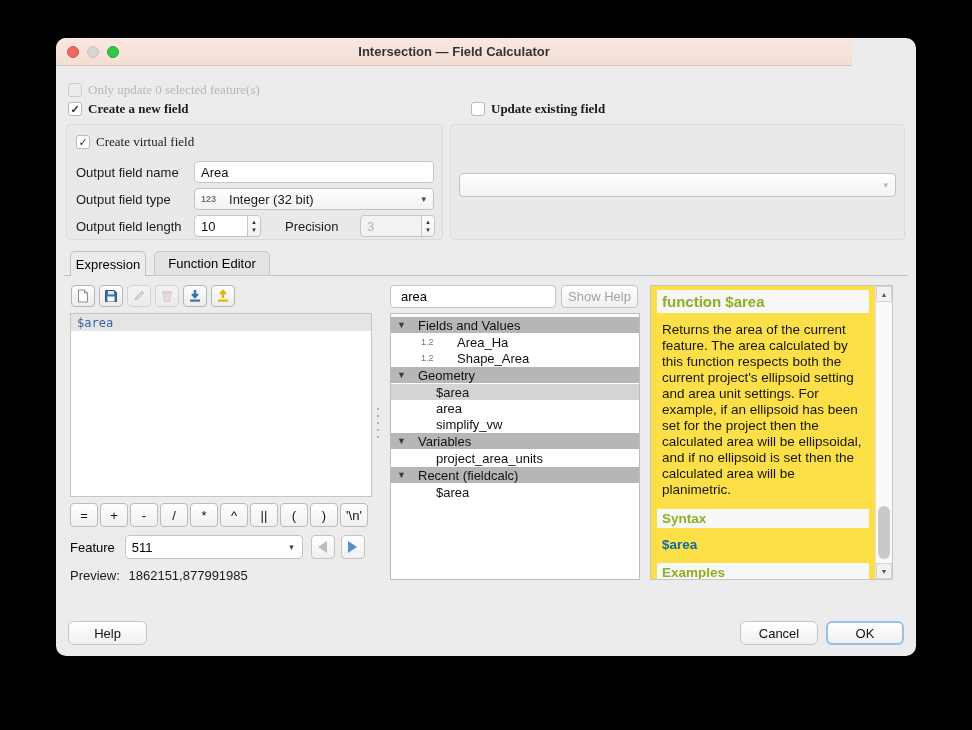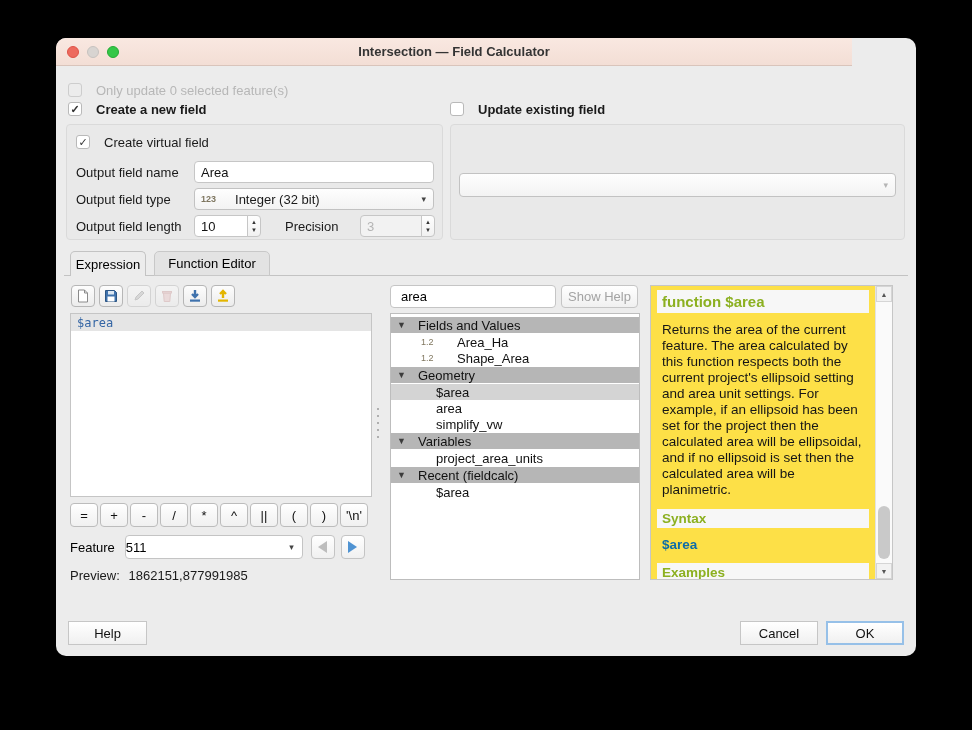--- a/index.html
+++ b/index.html
@@ -15,21 +15,21 @@
     background:linear-gradient(#f9e8e1,#f3ded5); border-bottom:1px solid #d9c4bb;
     display:flex; align-items:center; justify-content:center;
   }
   .titlebar .title { font-size:13px; font-weight:bold; color:#343434; }
   .lights { position:absolute; left:11px; top:8px; display:flex; gap:8px; }
   .light { width:12px; height:12px; border-radius:50%; }
   .light.red { background:#ed6a5e; border:1px solid #dd5348; }
   .light.gray { background:#d8d4d1; border:1px solid #c6c2bf; }
   .light.green { background:#34c748; border:1px solid #24ab35; }
   
-  .cbrow { position:absolute; display:flex; align-items:center; gap:14px; height:16px; font-size:13px; color:#1a1a1a; }
+  .cbrow { position:absolute; display:flex; align-items:center; gap:6px; height:16px; font-size:13px; color:#1a1a1a;font-family:Liberation Serif, serif; }
   .cb {
     width:14px; height:14px; background:#fff; border:1px solid #b9b9b9; border-radius:3px;
     display:flex; align-items:center; justify-content:center; font-size:11px; color:#333; line-height:1;
   }
   .cbrow.disabled { color:#b7b7b7; }
   .cbrow.disabled .cb { background:#ececec; border-color:#cdcdcd; }
   .cbrow.bold { font-weight:bold; }
   
   .group {
     position:absolute; background:#e9e9e9; border:1px solid #dadada; border-radius:4px;
@@ -38,21 +38,21 @@
   .flabel { width:118px; }
   .tinput {
     height:22px; background:#fff; border:1px solid #c6c6c6; border-radius:4px;
     font-size:13px; padding:0 6px; font-family:"Liberation Sans", sans-serif; color:#111;
   }
   .combo {
     height:22px; background:linear-gradient(#fefefe,#f3f3f3); border:1px solid #c2c2c2; border-radius:4px;
     display:flex; align-items:center; padding:0 6px; font-size:13px; position:relative;
   }
   .combo .arrow { position:absolute; right:7px; font-size:9px; color:#444; }
-  .typeicon { font-size:9px; font-weight:bold; color:#7e7660; margin-right:19px; }
+  .typeicon { font-size:9px; font-weight:bold; color:#7e7660; margin-right:13px; }
   .spinbox { position:relative; display:flex; }
   .spins {
     width:14px; height:22px; margin-left:-1px; border:1px solid #c6c6c6; border-radius:0 4px 4px 0;
     background:linear-gradient(#fefefe,#f1f1f1); display:flex; flex-direction:column; align-items:center; justify-content:center;
     font-size:6px; color:#333; line-height:1.4;
   }
   .disabledfield { color:#b4b4b4 !important; background:#f2f2f2 !important; }
   
   .tabline { position:absolute; left:8px; right:8px; top:237px; height:1px; background:#c3c3c3; }
   .tab { position:absolute; top:213px; height:25px; font-size:13px; display:flex; align-items:center; justify-content:center; }
@@ -77,21 +77,21 @@
   
   .ops { position:absolute; left:14px; top:465px; display:flex; gap:2px; }
   .opbtn {
     min-width:28px; height:24px; padding:0 4px; background:linear-gradient(#ffffff,#f0f0f0);
     border:1px solid #bcbcbc; border-radius:4px; font-size:13px; color:#111;
     display:flex; align-items:center; justify-content:center;
   }
   
   .featrow { position:absolute; left:14px; top:497px; display:flex; align-items:center; font-size:13px; }
   .featcombo { position:relative; margin-left:10px; width:178px; height:24px; background:#fff; border:1px solid #c4c4c4; border-radius:4px; display:flex; align-items:center; }
-  .featcombo input { border:none; outline:none; width:140px; font-size:13px; background:transparent; font-family:"Liberation Sans", sans-serif; }
+  .featcombo input { border:none; outline:none; width:140px; font-size:13px; padding-left:6px; background:transparent; font-family:"Liberation Sans", sans-serif; }
   .navbtn { width:24px; height:24px; border:1px solid #c4c4c4; border-radius:4px; background:linear-gradient(#fff,#f0f0f0); display:flex; align-items:center; justify-content:center; }
   .tri-left { width:0; height:0; border-top:6px solid transparent; border-bottom:6px solid transparent; border-right:9px solid #bdbdbd; }
   .tri-right { width:0; height:0; border-top:6px solid transparent; border-bottom:6px solid transparent; border-left:9px solid #4f93d2; }
   .preview { position:absolute; left:14px; top:530px; font-size:13px; color:#1a1a1a; }
   
   .search {
     position:absolute; left:334px; top:247px; width:166px; height:23px;
     background:#fff; border:1px solid #c5c5c5; border-radius:4px;
     display:flex; align-items:center; padding:0 5px; gap:5px;
   }
@@ -132,21 +132,21 @@
   .sarrow { position:absolute; left:0; width:16px; height:16px; background:#f2f2f2; border:1px solid #d5d5d5; display:flex; align-items:center; justify-content:center; font-size:7px; color:#555; }
   .sarrow.up { top:0; }
   .sarrow.down { bottom:0; }
   .sthumb { position:absolute; left:2px; width:12px; top:220px; height:53px; background:#c9c9c9; border-radius:6px; }
   
   .splitter { position:absolute; left:321px; top:370px; display:flex; flex-direction:column; gap:5px; }
   .splitter i { width:2px; height:2px; background:#9b9b9b; border-radius:50%; }
   
   .btn {
     position:absolute; top:583px; height:24px; background:linear-gradient(#ffffff,#f0f0f0);
-    border:1px solid #c6c6c6; border-radius:0; font-size:13px; color:#111;
+    border:1px solid #c6c6c6; border-radius:6px; font-size:13px; color:#111;
     display:flex; align-items:center; justify-content:center;
   }
   .btn.ok { border:2px solid #96c0e8; }
   
   .isvg { display:block; }
 </style>
 </head>
 <body>
 
 <div class="dialog">
@@ -163,21 +163,21 @@
   <div class="cbrow disabled" style="left:12px; top:44px;">
     <span class="cb"></span>
     <span>Only update 0 selected feature(s)</span>
   </div>
 
   <div class="cbrow bold" style="left:12px; top:63px;">
     <span class="cb">✓</span>
     <span>Create a new field</span>
   </div>
 
-  <div class="cbrow bold" style="left:394px; top:63px;">
+  <div class="cbrow bold" style="left:415px; top:63px;">
     <span class="cb"></span>
     <span>Update existing field</span>
   </div>
 
   <div class="group" style="left:10px; top:86px; width:377px; height:116px;">
     <div class="cbrow" style="left:9px; top:9px;">
       <span class="cb">✓</span>
       <span>Create virtual field</span>
     </div>
     <div class="frow" style="left:9px; top:36px; right:8px;">

